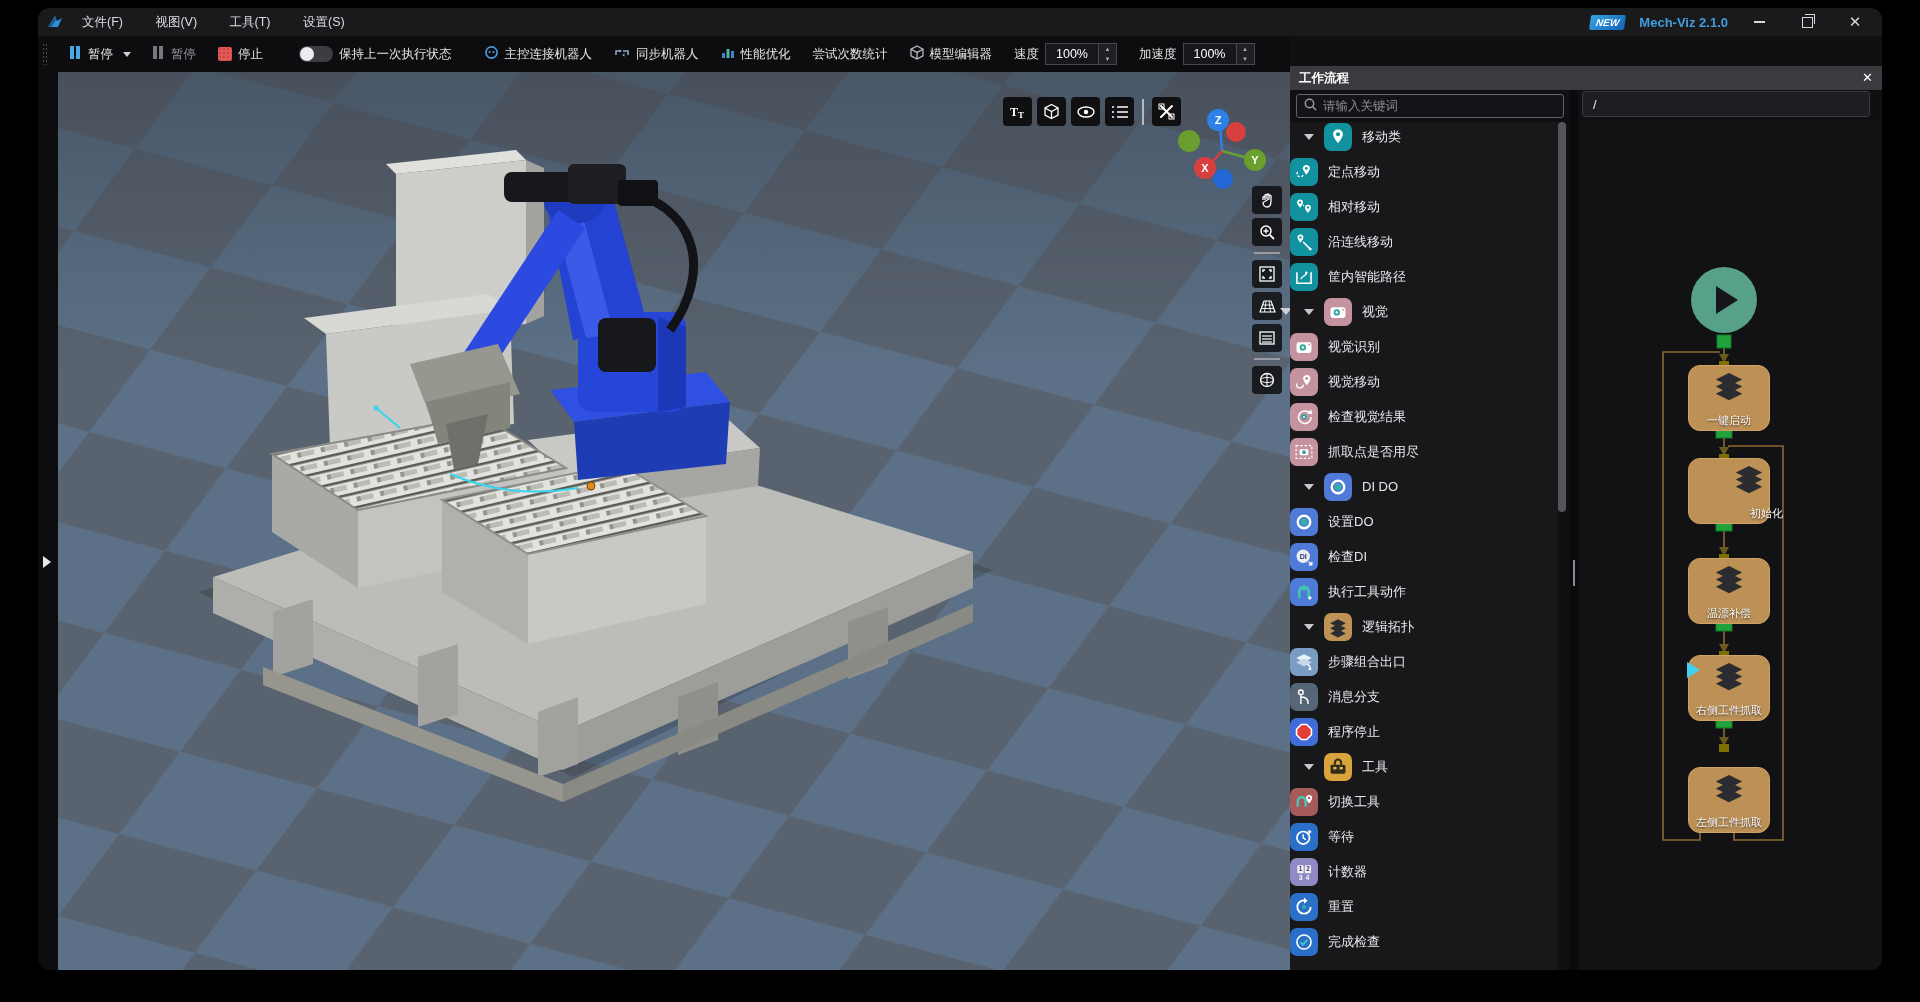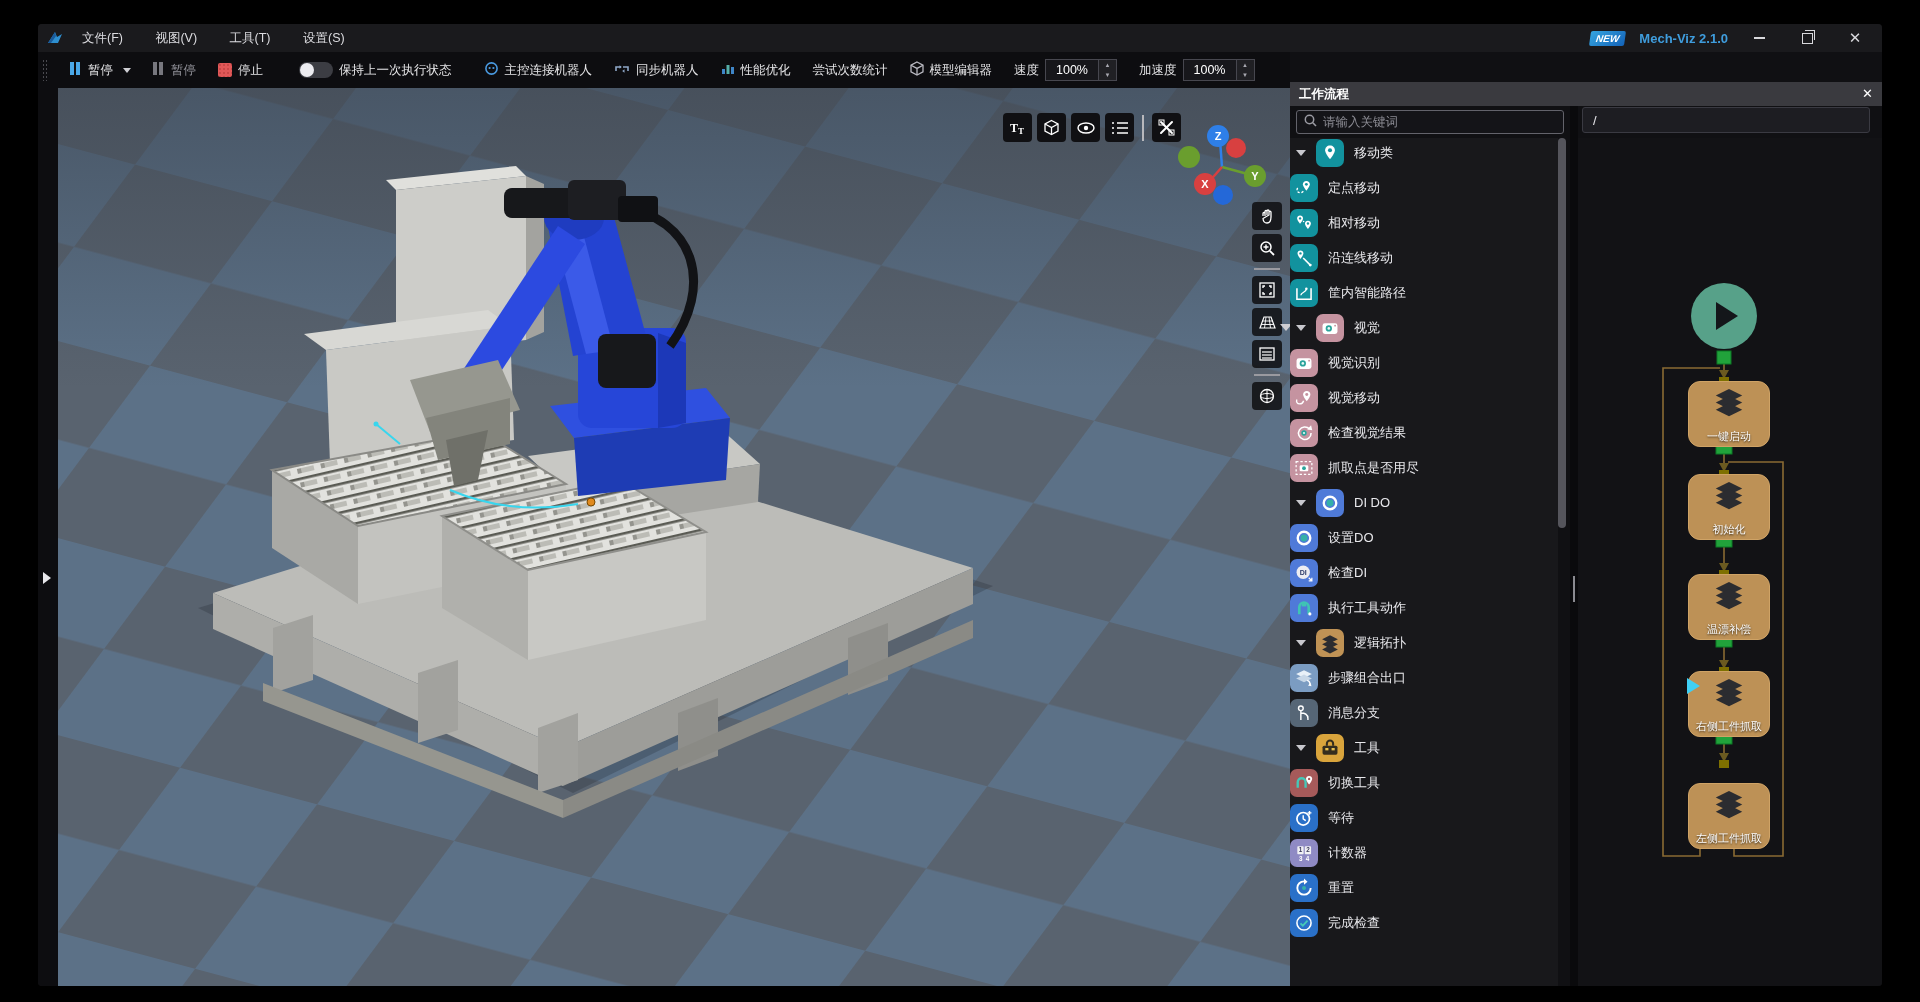--- a/index.html
+++ b/index.html
@@ -1,19 +1,19 @@
 <!DOCTYPE html>
 <html><head>
 <meta charset="utf-8">
 <style>
   html,body{margin:0;padding:0;background:#000;width:1920px;height:1002px;overflow:hidden;
     font-family:"Liberation Sans","DejaVu Sans",sans-serif;}
   .abs{position:absolute}
-  #window{position:absolute;left:38px;top:24px;width:1844px;height:962px;background:#141417;
-    border-radius:4px;overflow:hidden;}
+  #window{position:absolute;left:38px;top:8px;width:1844px;height:962px;background:#141417;
+    border-radius:12px;overflow:hidden;}
   
   #titlebar{position:absolute;left:0;top:0;width:1844px;height:28px;background:#1a1a1d;}
   .menu-item{display:inline-block;color:#dcdce0;font-size:12.5px;line-height:28px;padding:0 14px;cursor:default}
   #title-right{position:absolute;right:10px;top:0;height:28px;display:flex;align-items:center;gap:14px}
   .badge-new{background:linear-gradient(135deg,#35a4e0,#1463b8);color:#fff;font-size:10px;font-style:italic;
     font-weight:bold;padding:2px 6px;border-radius:2px;transform:skewX(-8deg)}
   .app-title{color:#3f9ddd;font-weight:bold;font-size:13px}
   .winbtn{width:34px;height:24px;display:flex;align-items:center;justify-content:center;color:#d8d8dc}
   .min-glyph{width:11px;height:2px;background:#d8d8dc}
   .restore-glyph{width:9px;height:9px;border:1.5px solid #d8d8dc;position:relative;background:#1a1a1d}
@@ -50,21 +50,21 @@
   #panel-header{position:absolute;left:0;top:30px;width:592px;height:24px;background:#3a3a3f;color:#fff;
     font-size:12.5px;font-weight:bold;line-height:24px;padding-left:9px;box-sizing:border-box}
   #panel-close{position:absolute;right:9px;top:0;color:#fff;font-size:13px;font-weight:normal;cursor:default}
   #searchbox{position:absolute;left:6px;top:58px;width:268px;height:24px;border:1px solid #63636b;border-radius:3px;
     background:#141418;display:flex;align-items:center;gap:6px;padding:0 7px;box-sizing:border-box}
   #searchbox .ph{color:#8b8b93;font-size:12.5px}
   #pathbox{position:absolute;left:292px;top:55px;width:288px;height:26px;background:#1d1d22;border:1px solid #3a3a42;
     border-radius:3px;color:#e8e8ec;font-size:13px;line-height:26px;padding-left:10px;box-sizing:border-box}
   #tree{position:absolute;left:0;top:86px;width:268px;height:848px;overflow:hidden;background:#18181b}
   .trow{display:flex;align-items:center;height:29px;margin-bottom:6px;color:#e8e8ec;font-size:13px;gap:10px}
-  .trow.sect{padding-left:6px}
+  .trow.sect{padding-left:14px}
   .trow.item{}
   .caret{width:0;height:0;border-left:5px solid transparent;border-right:5px solid transparent;border-top:6px solid #c8c8ce}
   .licon{width:28px;height:28px;border-radius:7px;display:flex;align-items:center;justify-content:center;flex:none}
   #tree-scroll{position:absolute;left:268px;top:86px;width:8px;height:390px;background:#55555c;border-radius:4px}
   #divider{position:absolute;left:280px;top:54px;width:8px;height:880px;background:#0a0a0c}
   #divider .dots{position:absolute;left:3px;top:470px;width:2px;height:26px;background-image:radial-gradient(#8a8a90 1px,transparent 1px);background-size:2px 4px}
   .collapse-tri{position:absolute;left:-10px;top:272px;width:0;height:0;border-left:6px solid transparent;border-right:6px solid transparent;border-top:7px solid #cfcfd4}
   
   #graph{position:absolute;left:288px;top:86px;width:304px;height:848px;background:#121215;overflow:hidden}
   #play-node{position:absolute;left:113px;top:145px;width:66px;height:66px;border-radius:50%;background:#57a189;display:flex;align-items:center;justify-content:center}
@@ -563,20 +563,28 @@
           <span>步骤组合出口</span>
         </div>
         <div class="trow item">
           <span class="licon" style="background: rgb(86, 102, 118);">
             <svg viewBox="0 0 28 28" width="22" height="22">
               <circle cx="10" cy="8" r="3" fill="none" stroke="#fff" stroke-width="1.8"></circle>
               <path d="M10 11v12M10 14c5 0 9 1.5 9 7v2" fill="none" stroke="#fff" stroke-width="1.8"></path>
             </svg>
           </span>
           <span>消息分支</span>
+        </div>
+        <div class="trow item">
+          <span class="licon" style="background: rgb(63, 110, 216);">
+            <svg viewBox="0 0 28 28" width="22" height="22">
+              <polygon points="10.5,4.5 17.5,4.5 23.5,10.5 23.5,17.5 17.5,23.5 10.5,23.5 4.5,17.5 4.5,10.5" fill="#e04038" stroke="#fff" stroke-width="2"></polygon>
+            </svg>
+          </span>
+          <span>程序停止</span>
         </div>
         <div class="trow sect">
           <span class="caret"></span>
           <span class="licon" style="background: rgb(217, 164, 60);">
             <svg viewBox="0 0 28 28" width="22" height="22">
               <rect x="4.5" y="11" width="19" height="11.5" rx="2" fill="#342d1e"></rect>
               <path d="M10 11V8.5a4 4 0 0 1 8 0V11" fill="none" stroke="#342d1e" stroke-width="2.6"></path>
               <rect x="8" y="14" width="4" height="3" fill="#e8c050"></rect>
               <rect x="16" y="14" width="4" height="3" fill="#e8c050"></rect>
             </svg>
@@ -676,21 +684,21 @@
             <rect x="138" y="593" width="16" height="13"></rect>
           <rect x="115" y="685" width="15" height="13"></rect>
             <rect x="153" y="685" width="15" height="13"></rect>
         </g>
       </svg>
     <div class="gnode" style="top: 243px;"><svg viewBox="0 0 40 36" width="40" height="34">
             <path d="M20 2 34 9 20 16 6 9z" fill="#2b2c30"></path>
             <path d="M20 9.5 34 16.5 20 23.5 6 16.5z" fill="#2b2c30"></path>
             <path d="M20 17 34 24 20 31 6 24z" fill="#2b2c30"></path>
           </svg><span class="glabel">一键启动</span></div>
-        <div class="gnode" style="top: 336px;"><svg viewBox="0 0 40 36" width="40" height="34">
+        <div class="gnode" style="top: 336px; text-align: right;"><svg viewBox="0 0 40 36" width="40" height="34">
             <path d="M20 2 34 9 20 16 6 9z" fill="#2b2c30"></path>
             <path d="M20 9.5 34 16.5 20 23.5 6 16.5z" fill="#2b2c30"></path>
             <path d="M20 17 34 24 20 31 6 24z" fill="#2b2c30"></path>
           </svg><span class="glabel">初始化</span></div>
         <div class="gnode" style="top: 436px;"><svg viewBox="0 0 40 36" width="40" height="34">
             <path d="M20 2 34 9 20 16 6 9z" fill="#2b2c30"></path>
             <path d="M20 9.5 34 16.5 20 23.5 6 16.5z" fill="#2b2c30"></path>
             <path d="M20 17 34 24 20 31 6 24z" fill="#2b2c30"></path>
           </svg><span class="glabel">温漂补偿</span></div>
         <div class="gnode" style="top: 533px;"><svg viewBox="0 0 40 36" width="40" height="34">

